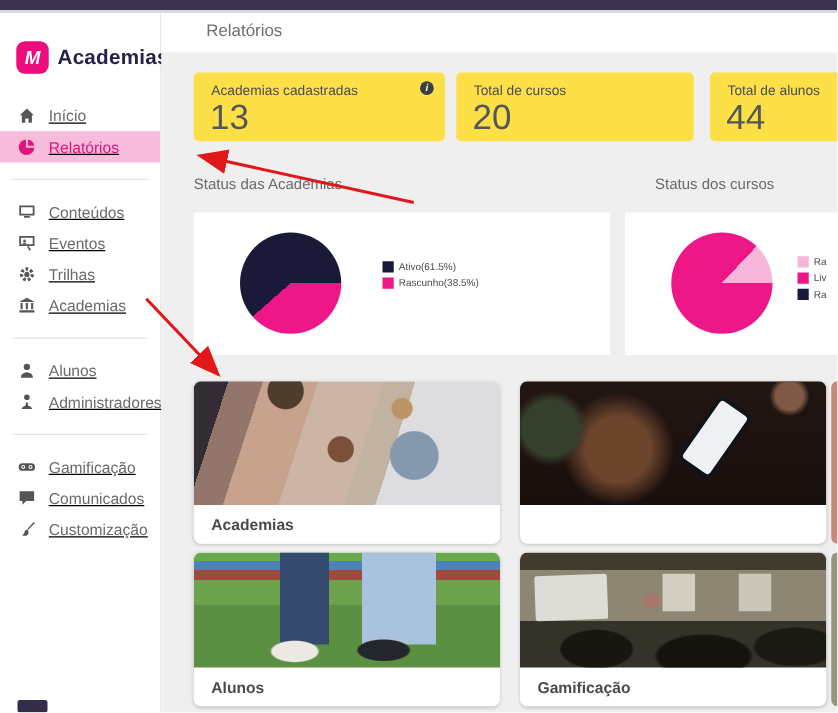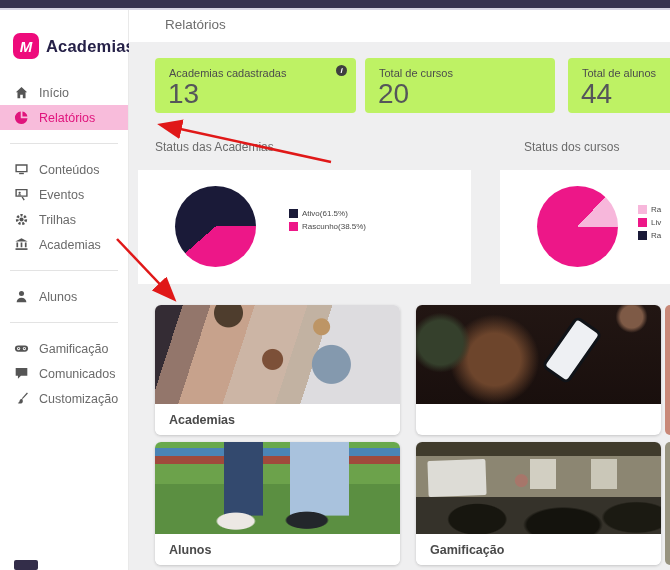--- a/index.html
+++ b/index.html
@@ -13,53 +13,53 @@
   
   .sidebar{position:absolute;left:0;top:10px;width:128px;height:560px;background:#fff;
            border-right:1px solid #e9e9e9;}
   .logo-row{display:flex;align-items:center;margin:22px 4px 0 13px;height:28px;}
   .logo-mark{width:26px;height:26px;border-radius:7px;background:#ee0b7c;color:#fff;
              font-weight:800;font-style:italic;font-size:15px;display:grid;place-items:center;flex:0 0 auto;}
   .logo-text{margin-left:7px;font-size:16.5px;font-weight:800;color:#262148;letter-spacing:.2px;}
   .collapse-btn{margin-left:auto;width:16px;height:16px;border-radius:50%;border:none;
                 background:#d8d8de;color:#3c3c4e;font-size:11px;line-height:15px;text-align:center;
                 padding:0;cursor:pointer;}
-  nav#menu{margin-top:20px;}
+  nav#menu{margin-top:20px;text-decoration:underline;}
   .menu-item{height:25px;display:flex;align-items:center;gap:10px;padding-left:14px;
              color:#6a6a6a;font-size:12.5px;cursor:pointer;}
   .menu-item .ico{width:15px;height:15px;color:#555;flex:0 0 auto;display:grid;place-items:center;}
   .menu-item .ico svg{width:15px;height:15px;fill:currentColor;}
   .menu-item.active{background:#f8bcdb;color:#e0147c;}
   .menu-item.active .ico{color:#e0147c;}
   .menu-divider{border:none;border-top:1px solid #e3e3e3;margin:13px 10px;}
 
   
   .header{position:absolute;left:129px;top:10px;width:541px;height:32px;background:#fff;}
   .page-title{position:absolute;left:36px;top:7px;font-size:13.5px;color:#6e6e6e;}
 
   
   .content-bg{position:absolute;left:129px;top:42px;width:541px;height:528px;background:#efeff0;}
 
   
-  .stat{position:absolute;top:58px;height:55px;background:#bef264;border-radius:4px;}
+  .stat{position:absolute;top:58px;height:55px;background:#fde047;border-radius:4px;}
   .stat-0{left:155px;width:201px;}
   .stat-1{left:365px;width:190px;}
   .stat-2{left:568px;width:190px;}
   .stat .stat-label{position:absolute;left:14px;top:9px;font-size:11px;color:#4c4c4c;}
   .stat .stat-value{position:absolute;left:13px;top:20px;font-size:28px;color:#55565a;}
   .stat .info{position:absolute;right:9px;top:7px;width:11px;height:11px;border-radius:50%;
               background:#3f3f3f;color:#fff;font-size:8px;line-height:11px;text-align:center;
               font-style:italic;font-weight:700;cursor:pointer;}
 
   
   .sec-title{position:absolute;top:140px;font-size:12px;color:#6a6a6a;}
   .title-0{left:155px;}
   .title-1{left:524px;}
   .chart-panel{position:absolute;top:170px;width:333px;height:114px;background:#fff;}
-  .panel-0{left:138px;}
+  .panel-0{left:155px;}
   .panel-1{left:500px;}
   .pie{position:absolute;left:37px;top:16px;width:81px;height:81px;border-radius:50%;}
   .legend{position:absolute;}
   .panel-0 .legend{left:151px;top:38px;}
   .panel-1 .legend{left:138px;top:34px;}
   .legend-row{display:flex;align-items:center;gap:4px;height:10px;margin-bottom:3px;}
   .legend-swatch{width:9px;height:9px;flex:0 0 auto;}
   .legend-label{font-size:8px;color:#4a4a4a;white-space:nowrap;}
 
   
@@ -189,20 +189,30 @@
         <div class="menu-divider"></div>
         <div class="menu-item">
           <span class="ico">
             <svg viewBox="0 0 16 16">
               <circle cx="8" cy="4.8" r="2.7"></circle>
               <path d="M2.8 14a5.2 4.6 0 0 1 10.4 0z"></path>
             </svg>
           </span>
           <span class="lbl">Alunos</span>
         </div>
+        <div class="menu-item">
+          <span class="ico">
+            <svg viewBox="0 0 16 16">
+              <circle cx="8" cy="4" r="2.4"></circle>
+              <path d="M3.5 14a4.7 4.2 0 0 1 9 0z"></path>
+              <path d="M7.2 8.6h1.6l.5 5.4H6.7z"></path>
+            </svg>
+          </span>
+          <span class="lbl">Administradores</span>
+        </div>
         <div class="menu-divider"></div>
         <div class="menu-item">
           <span class="ico">
             <svg viewBox="0 0 16 16">
               <rect x="1" y="4.8" width="14" height="6.6" rx="3.3"></rect>
               <circle cx="4.9" cy="8.1" r="1.7" fill="#fff"></circle>
               <circle cx="11.1" cy="8.1" r="1.7" fill="#fff"></circle>
               <circle cx="4.9" cy="8.1" r="0.8"></circle>
               <circle cx="11.1" cy="8.1" r="0.8"></circle>
             </svg>

